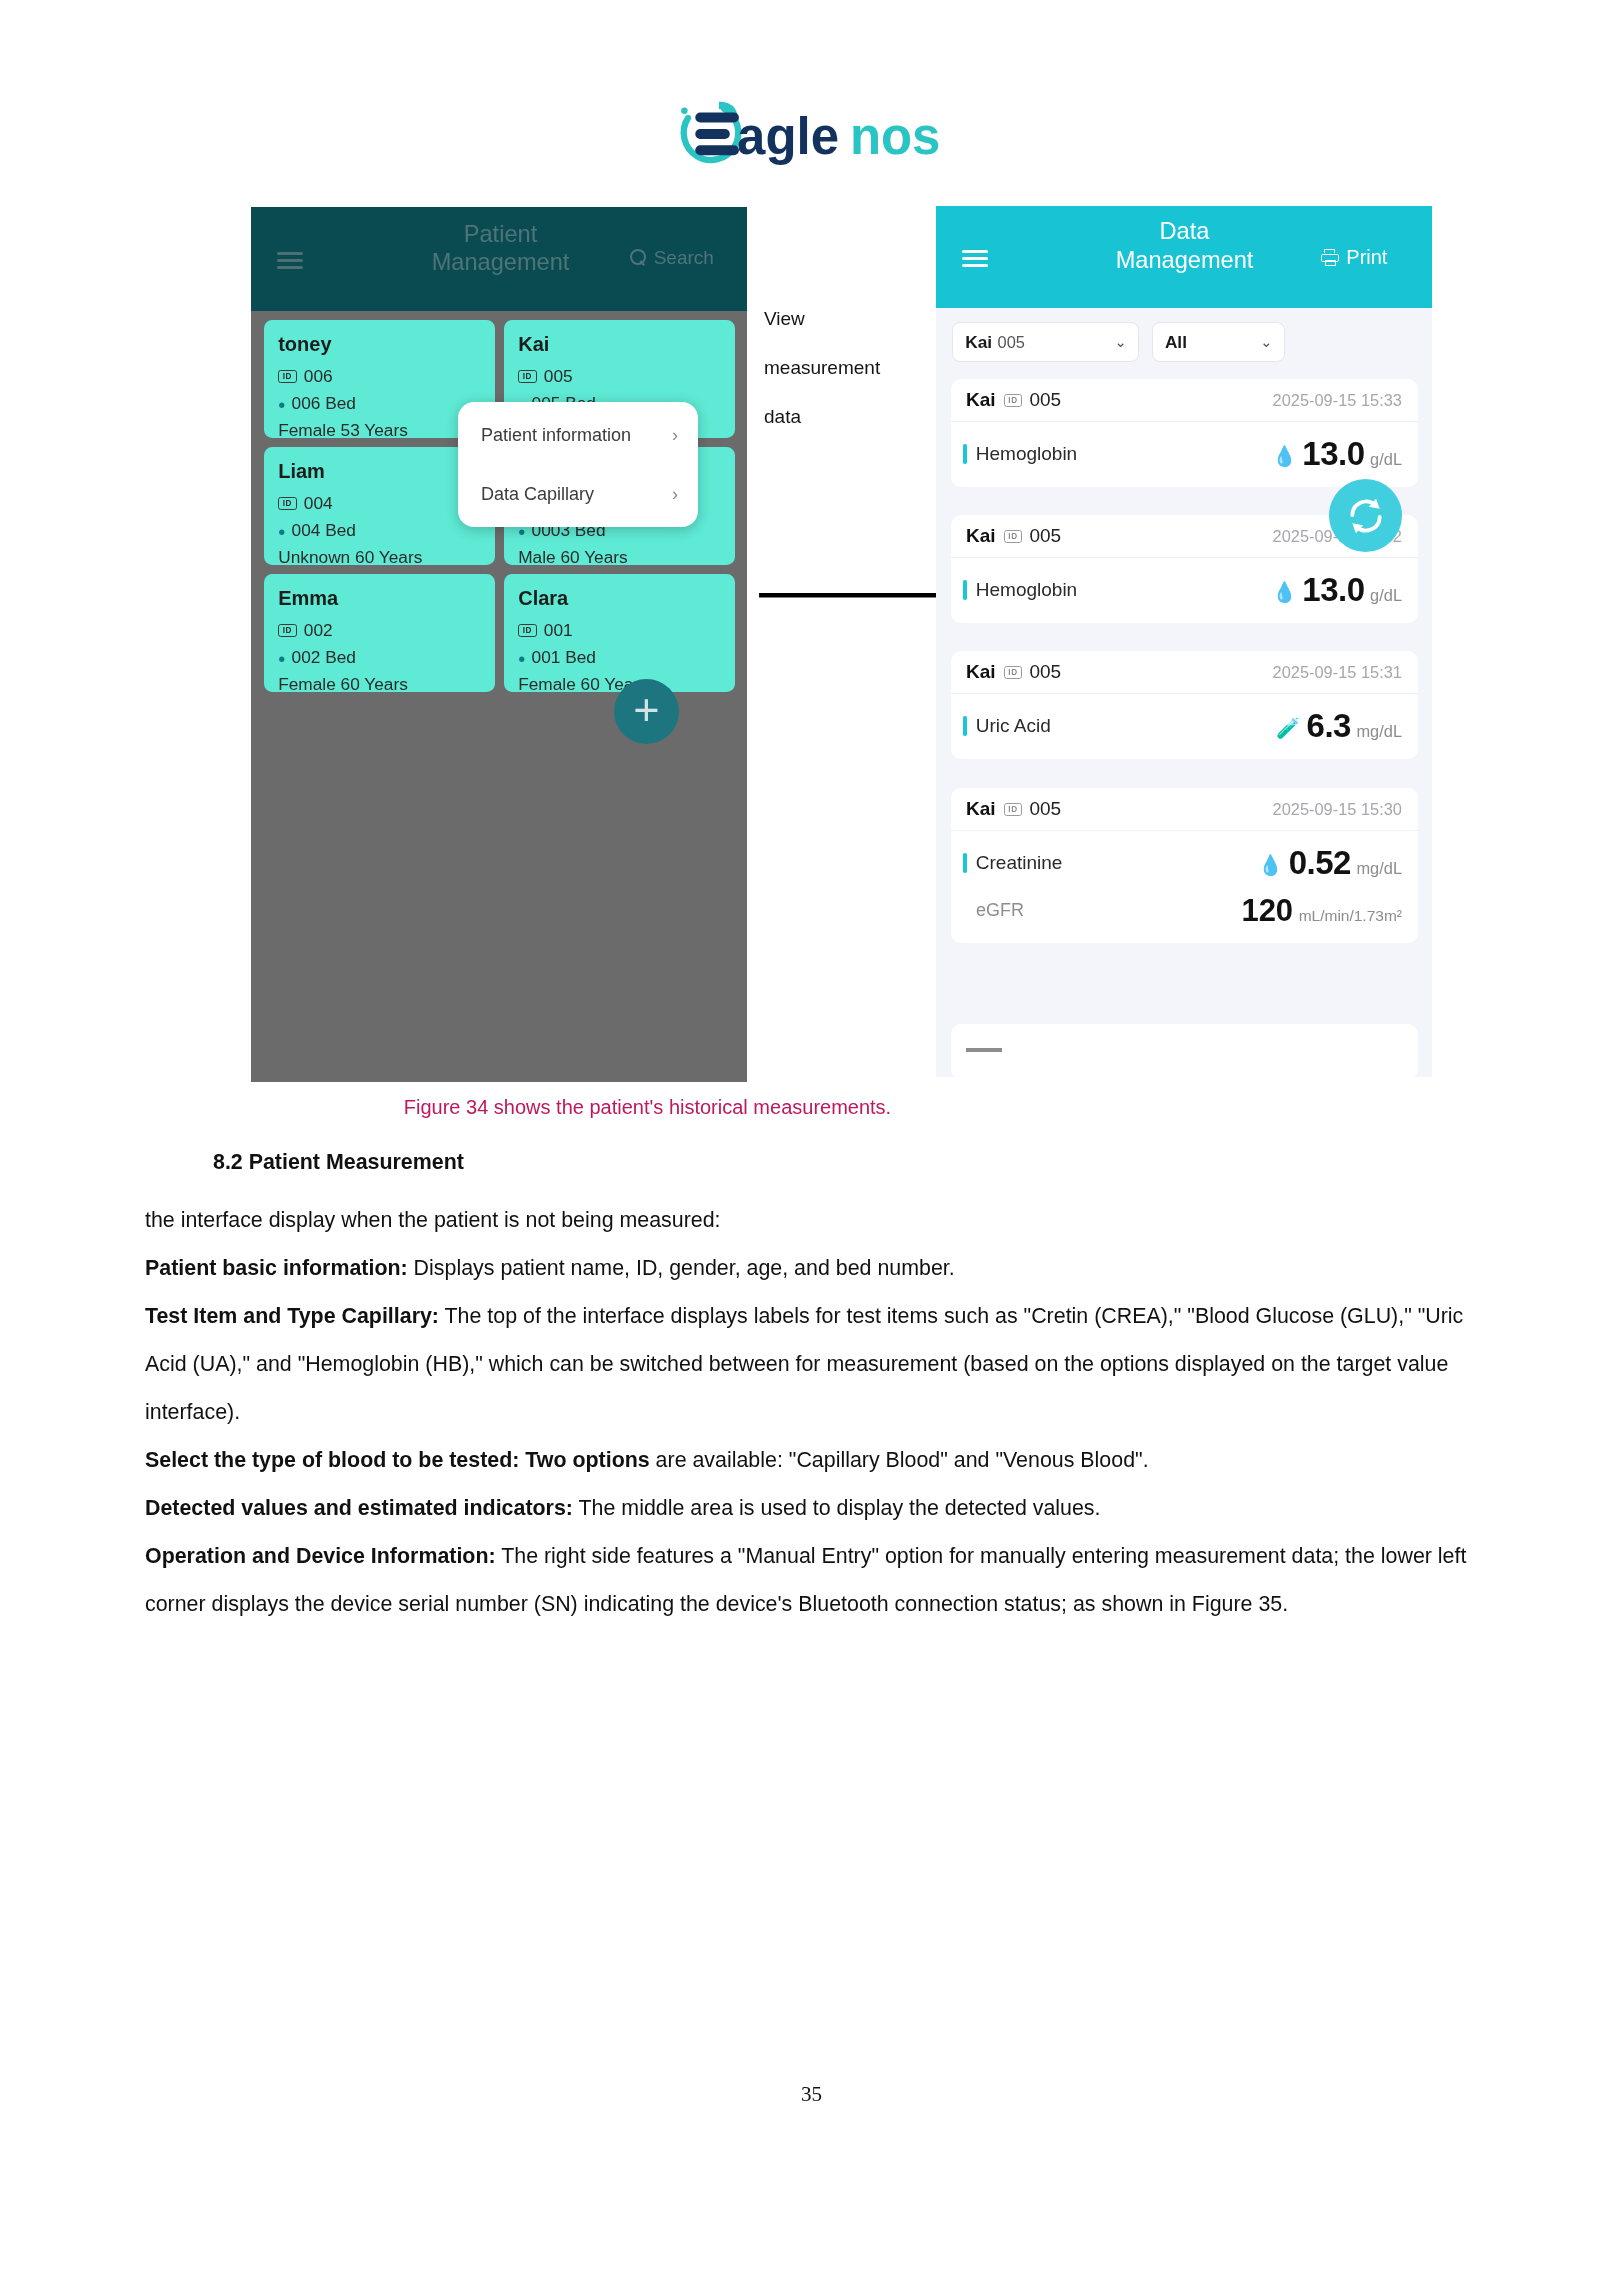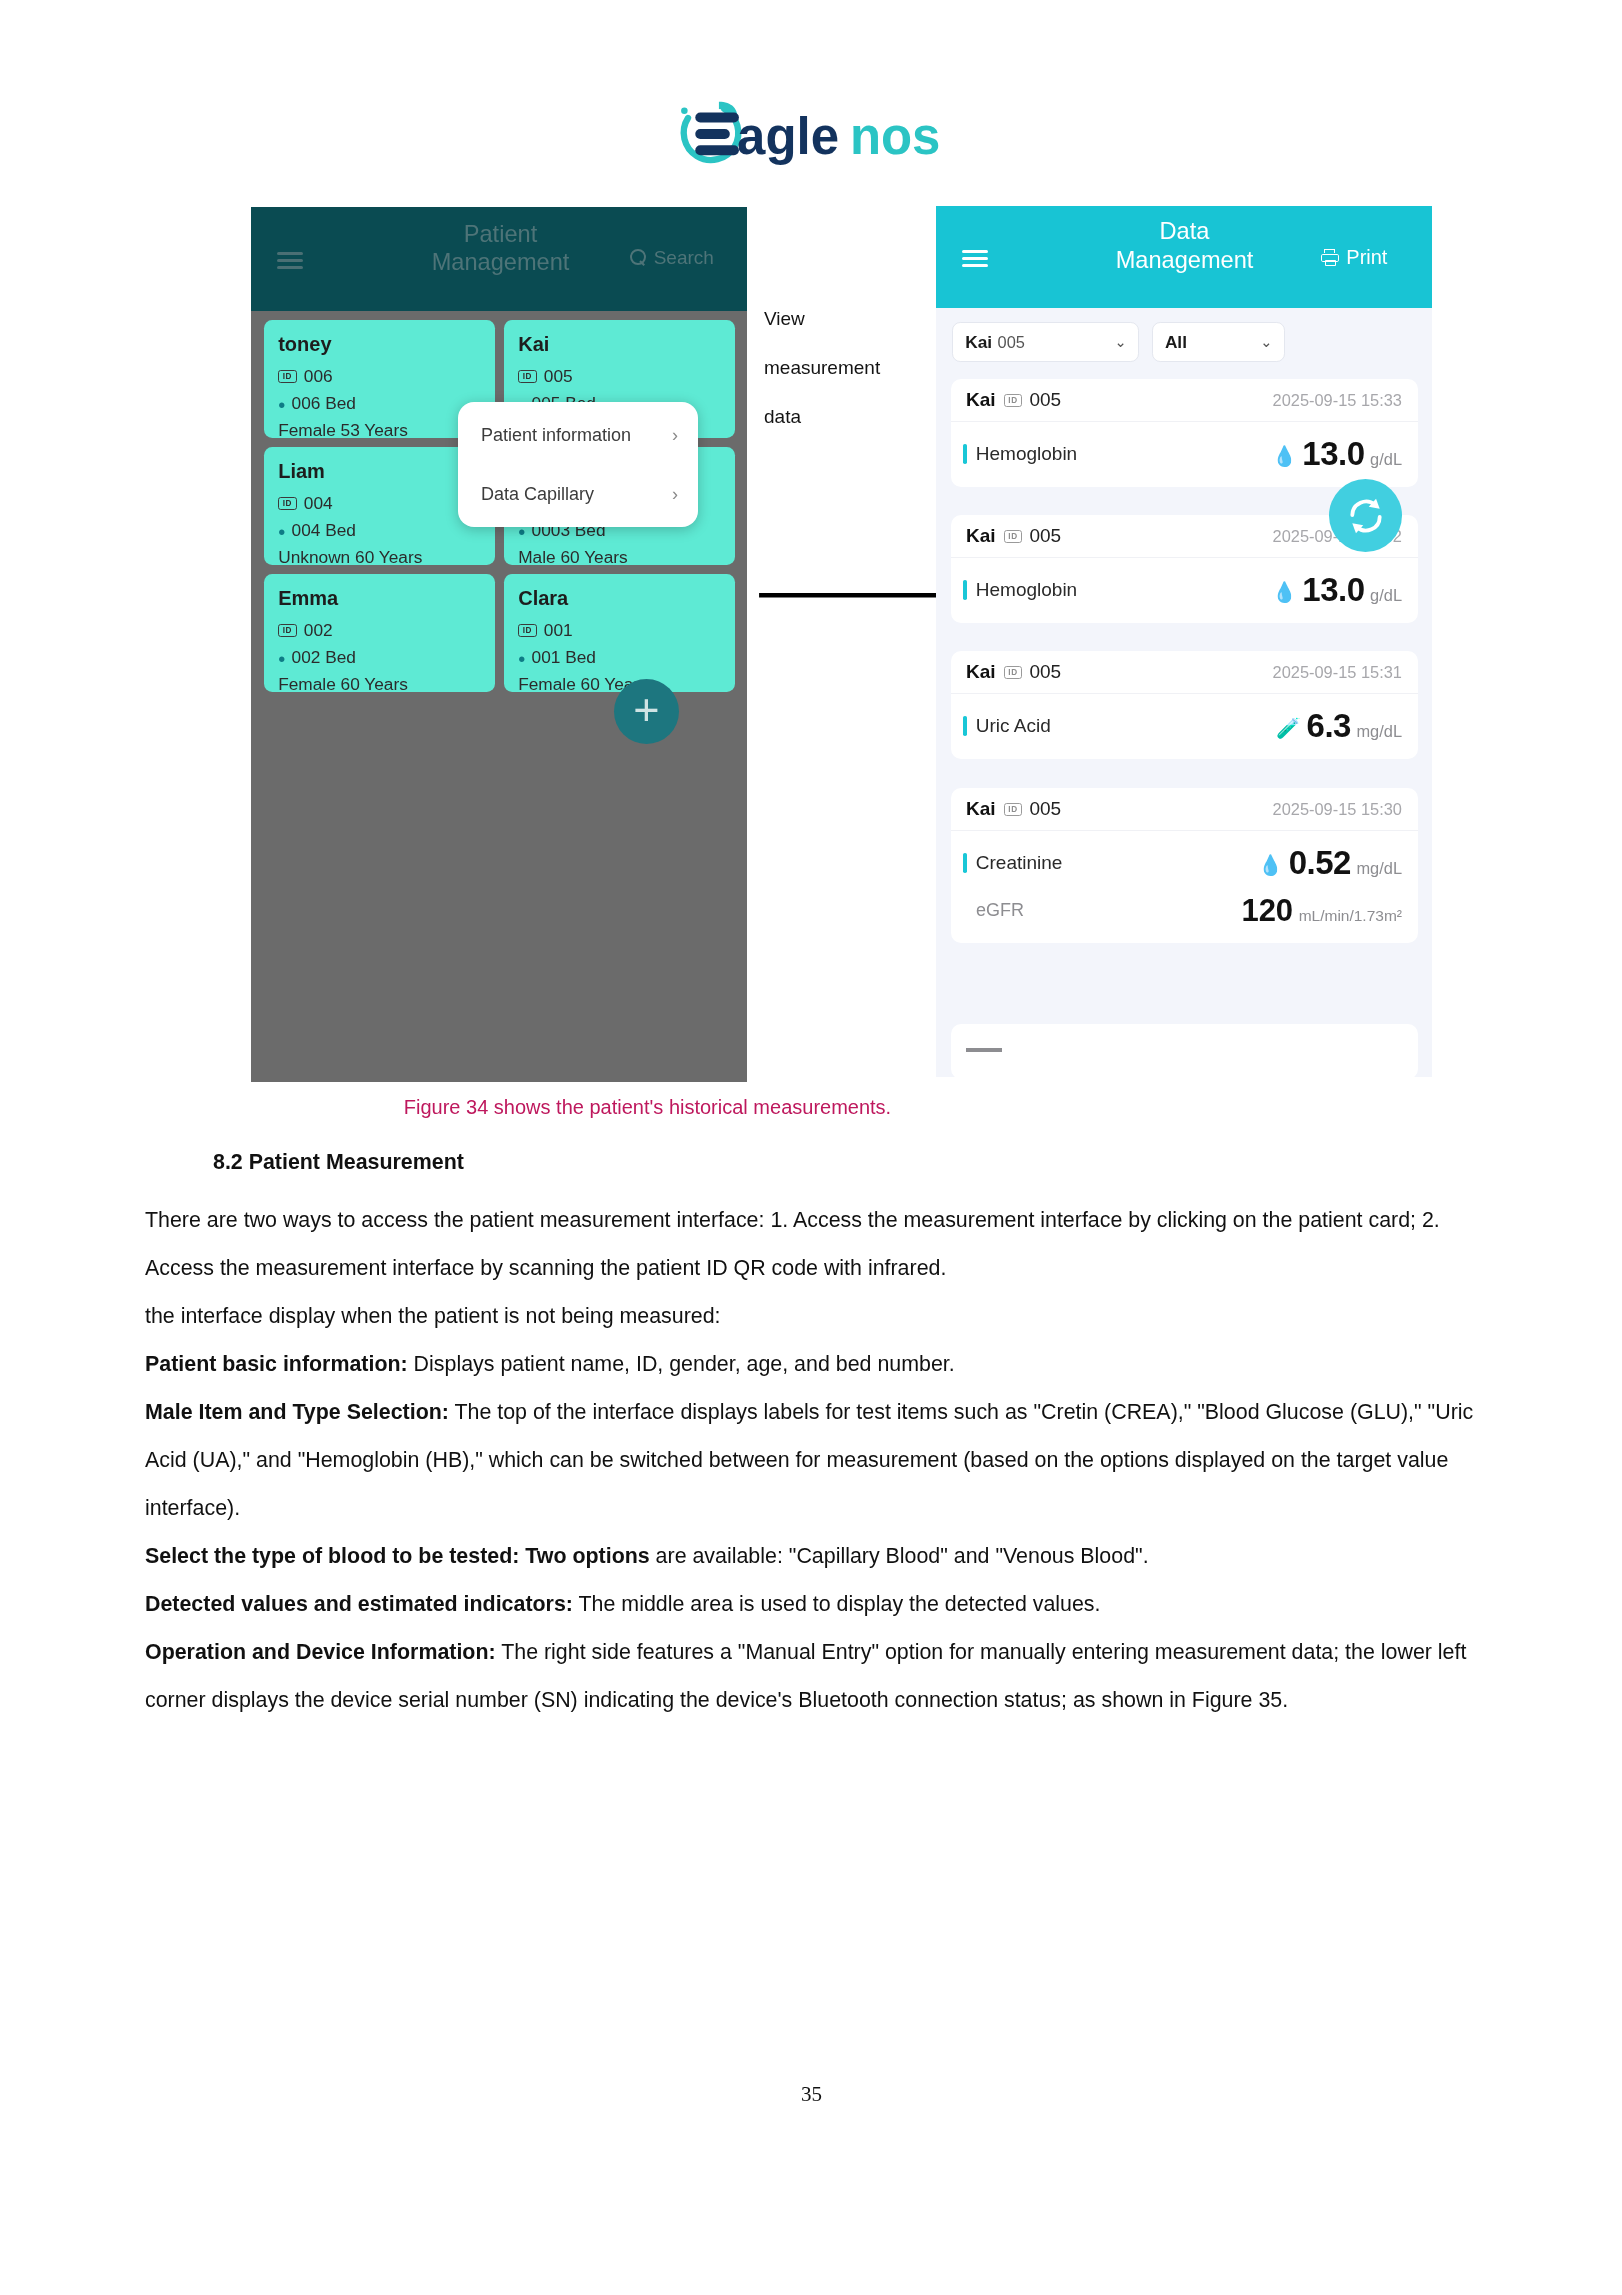--- a/index.html
+++ b/index.html
@@ -415,24 +415,23 @@
           <polygon points="12,42 8,31 20,33" fill="#fff"></polygon>
         </svg>
       </div>
     </div>
   </div>
 
   <div class="caption">Figure 34 shows the patient's historical measurements.</div>
   <div class="h2">8.2 Patient Measurement</div>
 
   <div class="body">
-    <p><span>There are two ways to access the patient measurement interface: 1. Access the measurement interface by clicking on the patient card; 2. Access the measurement interface by scanning the patient ID QR code with infrared.</span></p>
     <p><span>the interface display when the patient is not being measured:</span></p>
     <p><b>Patient basic information:</b><span> Displays patient name, ID, gender, age, and bed number.</span></p>
-    <p><b>Male Item and Type Selection:</b><span> The top of the interface displays labels for test items such as "Cretin (CREA)," "Blood Glucose (GLU)," "Uric Acid (UA)," and "Hemoglobin (HB)," which can be switched between for measurement (based on the options displayed on the target value interface).</span></p>
+    <p><b>Test Item and Type Capillary:</b><span> The top of the interface displays labels for test items such as "Cretin (CREA)," "Blood Glucose (GLU)," "Uric Acid (UA)," and "Hemoglobin (HB)," which can be switched between for measurement (based on the options displayed on the target value interface).</span></p>
     <p><b>Select the type of blood to be tested: Two options</b><span> are available: "Capillary Blood" and "Venous Blood".</span></p>
     <p><b>Detected values and estimated indicators:</b><span> The middle area is used to display the detected values.</span></p>
     <p><b>Operation and Device Information:</b><span> The right side features a "Manual Entry" option for manually entering measurement data; the lower left corner displays the device serial number (SN) indicating the device's Bluetooth connection status; as shown in Figure 35.</span></p>
   </div>
 
   <div class="pageno">35</div>
 </div>
 
 
 </body></html>

